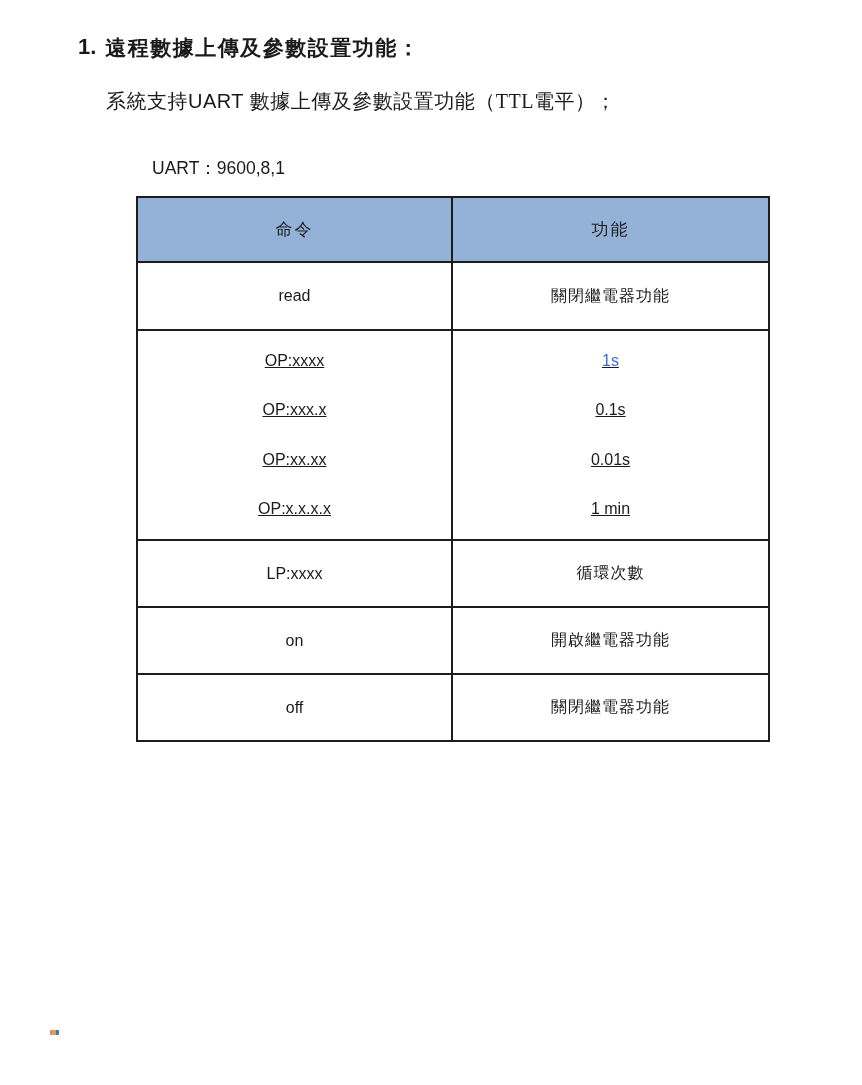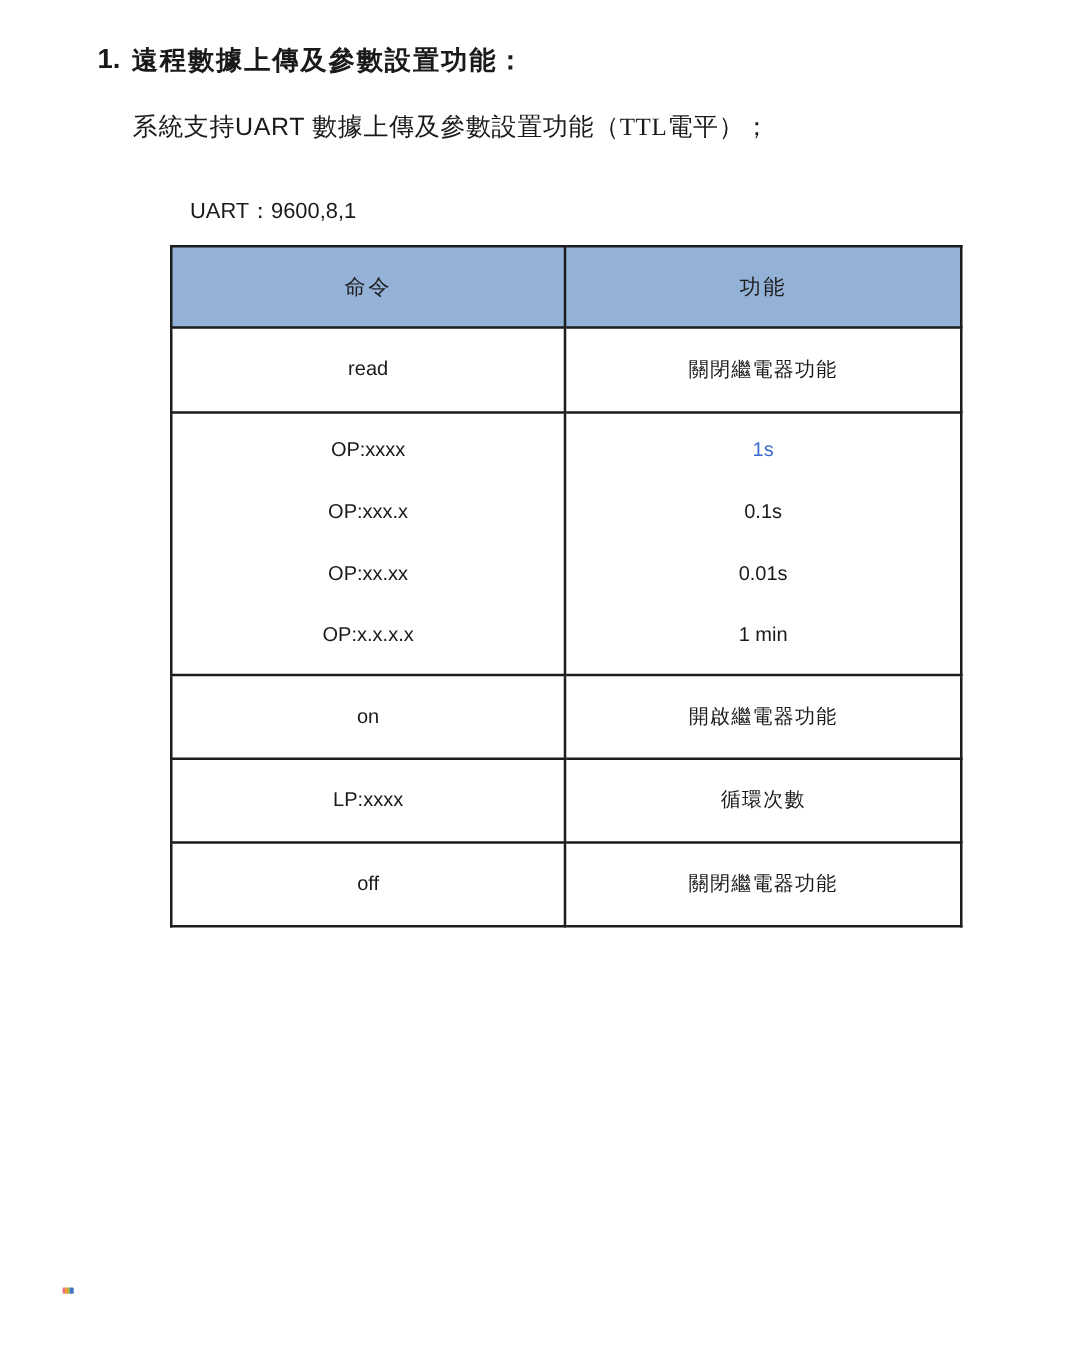--- a/index.html
+++ b/index.html
@@ -34,21 +34,21 @@
   .cmd-table th{
     height:63px;background:var(--header-bg);
     font:17px "Liberation Serif","DejaVu Serif",serif;font-weight:400;color:#1e1e1e;
     letter-spacing:2px;}
   tr.r-single td{height:66px;text-align:center;}
   tr.r-small td{height:65px;}
   tr.r-group td{height:208px;}
   .cmd{font:16px "Liberation Sans","DejaVu Sans",sans-serif;}
   .fn-cjk{font:16px "Liberation Serif","DejaVu Serif",serif;letter-spacing:1px;}
   .fn-latin{font:16px "Liberation Sans","DejaVu Sans",sans-serif;}
-  .lines{display:flex;flex-direction:column;justify-content:space-around;height:198px;}
+  .lines{display:flex;flex-direction:column;justify-content:space-around;height:198px;text-decoration:underline;}
   .lines div{line-height:24px;}
   .accent{color:var(--accent-blue);}
   
   .speck{position:absolute;left:50px;top:1030px;width:9px;height:5px;border-radius:1px;
     background:linear-gradient(90deg,#e8758a 0 25%,#f0a030 25% 50%,#8cb860 50% 70%,#4472c4 70% 100%);}
 </style>
 </head>
 <body>
 
 <div class="page">
@@ -90,26 +90,26 @@
             <div class="fn-latin accent">1s</div>
             <div class="fn-latin">0.1s</div>
             <div class="fn-latin">0.01s</div>
             <div class="fn-latin">1 min</div>
           </div>
         </td>
       </tr>
 
 
       <tr class="r-small">
+        <td class="cmd">LP:xxxx</td>
+        <td class="fn-cjk">循環次數</td>
+      </tr>
+      <tr class="r-small">
         <td class="cmd">on</td>
         <td class="fn-cjk">開啟繼電器功能</td>
-      </tr>
-      <tr class="r-small">
-        <td class="cmd">LP:xxxx</td>
-        <td class="fn-cjk">循環次數</td>
       </tr>
       <tr class="r-small">
         <td class="cmd">off</td>
         <td class="fn-cjk">關閉繼電器功能</td>
       </tr>
     </tbody>
   </table>
 
   <div class="speck"></div>
 

